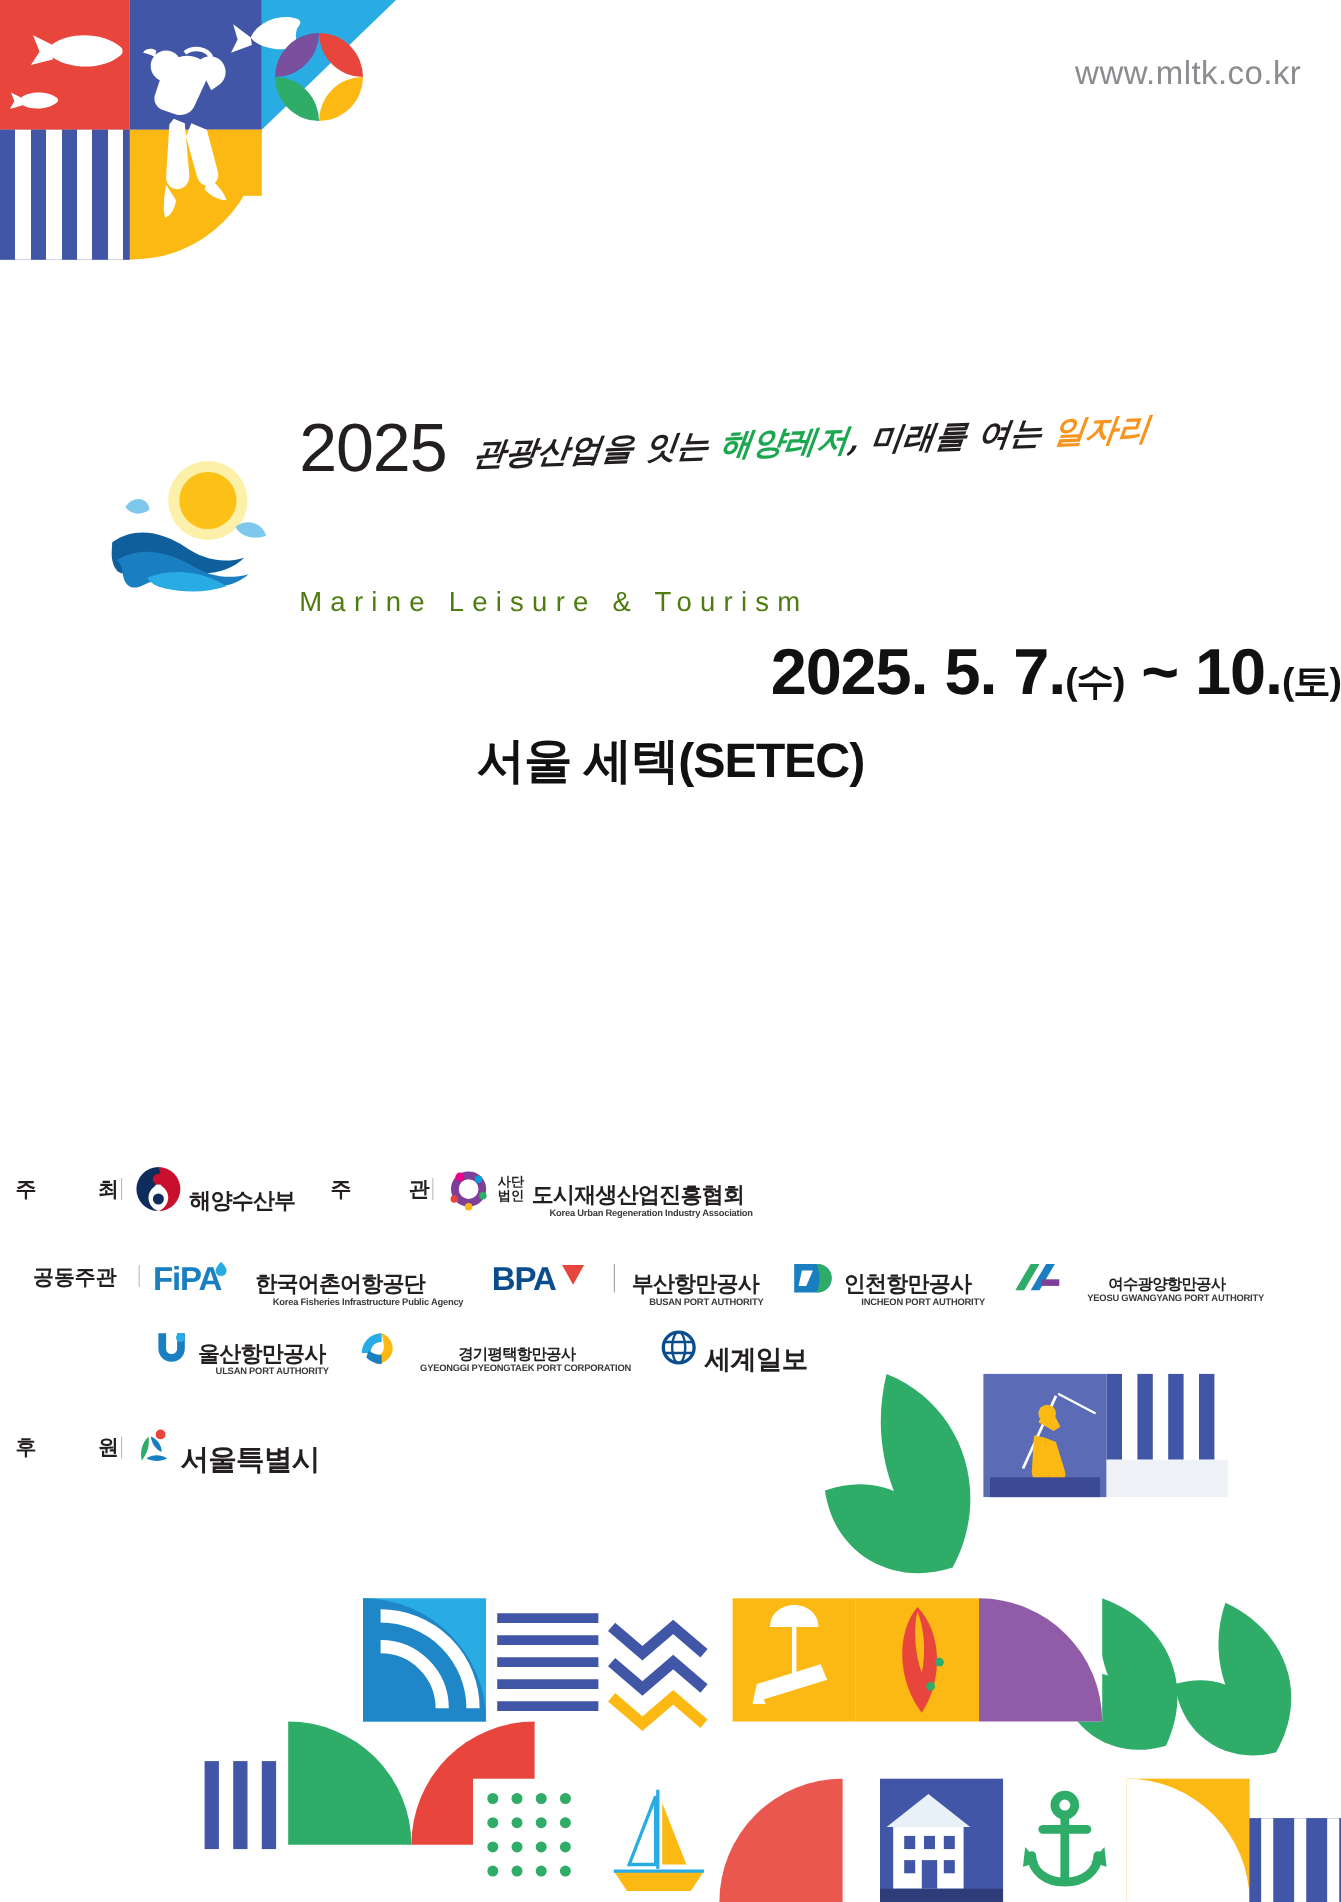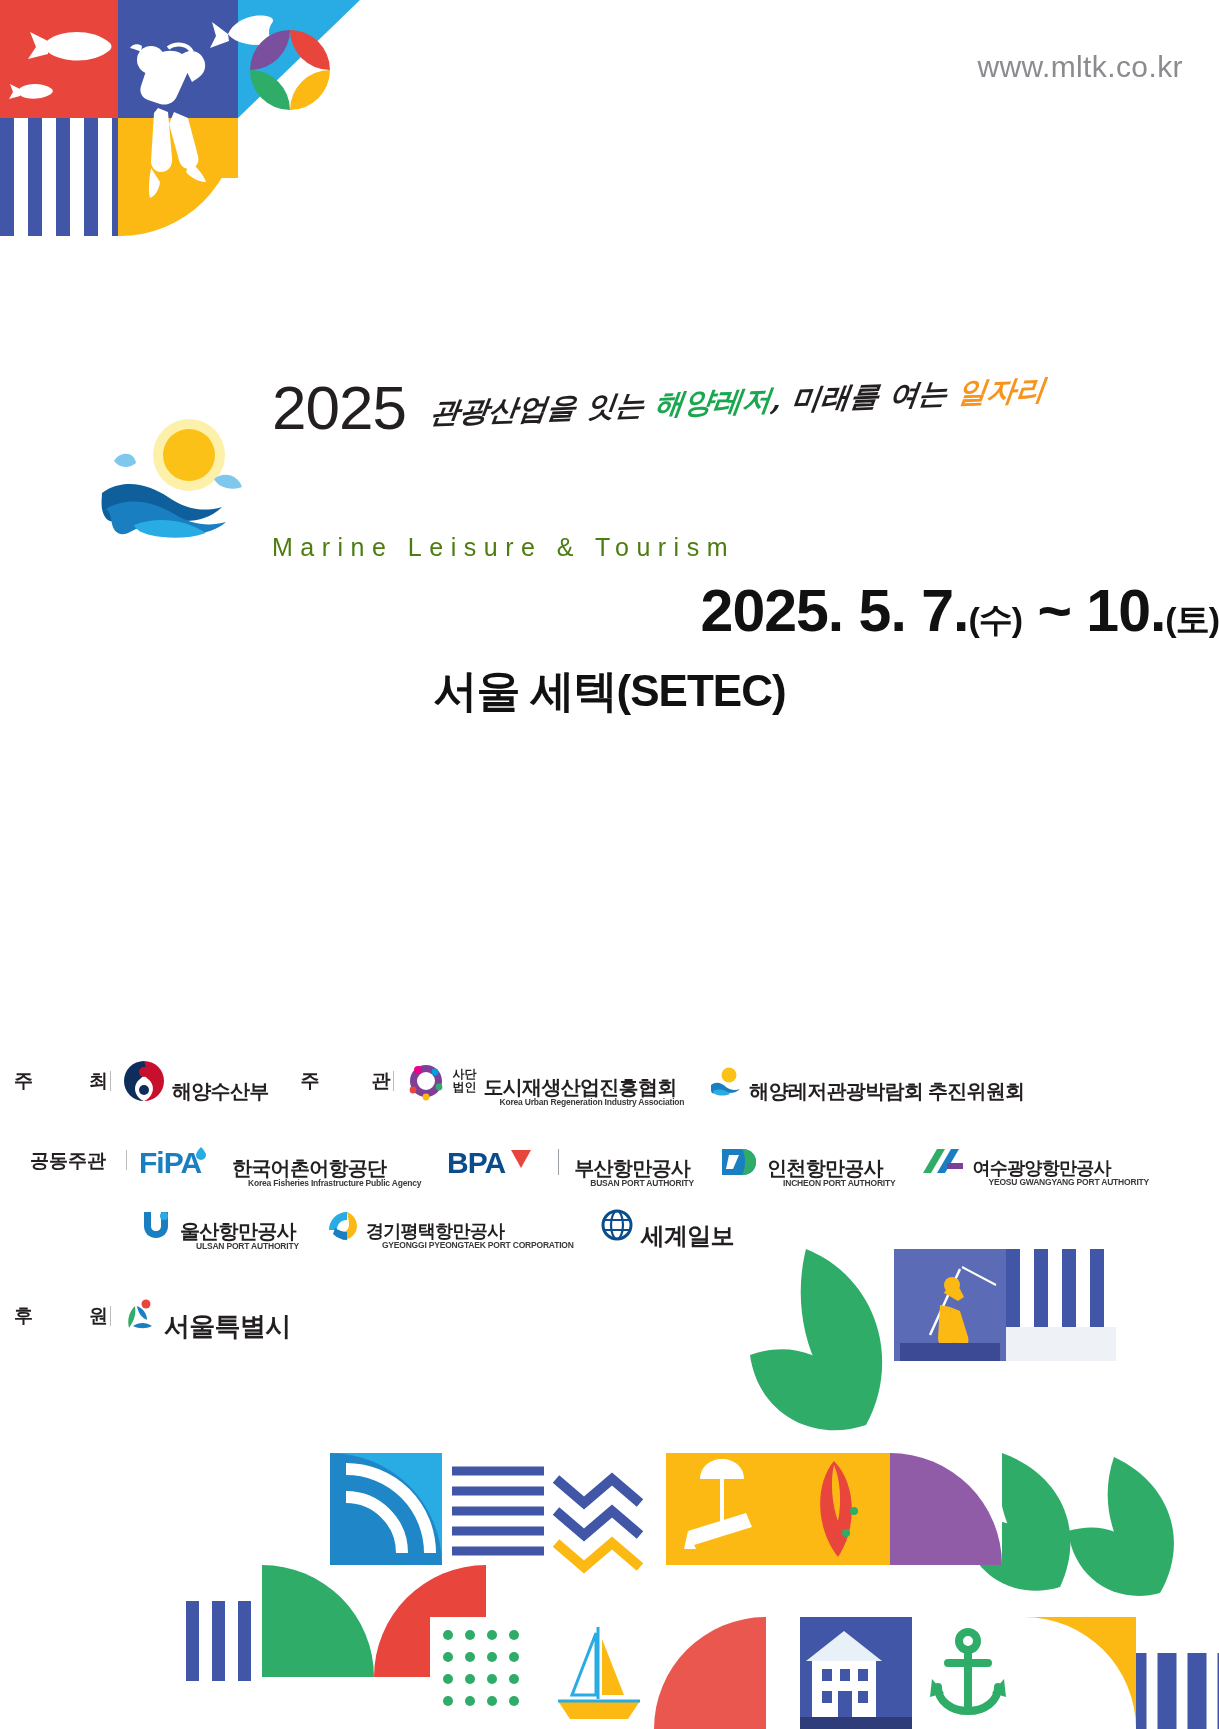--- a/index.html
+++ b/index.html
@@ -98,21 +98,21 @@
     width:108px; min-width:108px; padding-left:14px;
     font-size:19px; font-weight:700; color:#231f20;
     display:flex; justify-content:space-between;
   }
   .cred-label.tight { display:block; text-align:left; padding-left:14px; letter-spacing:0; }
   .cred-bar { width:1px; height:20px; background:#b9bbbe; margin:0 12px 0 2px; }
 
   .logos { display:flex; align-items:center; flex-wrap:wrap; gap:0 26px; }
   .logo-item { display:flex; align-items:center; gap:7px; }
   .logo-name { font-size:20px; font-weight:700; color:#231f20; letter-spacing:-.7px; white-space:nowrap;margin-top:21px; }
-  .logo-name.sm { font-size:18px; }
+  .logo-name.sm { font-size:14px;text-align:center; }
   .logo-sub { font-size:8.5px; font-weight:700; color:#3a3a3a; letter-spacing:-.2px; white-space:nowrap;margin-left:16px; }
   .nm-col { display:flex; flex-direction:column; justify-content:center; line-height:1.12; }
 
   .mark { flex:0 0 auto; }
 
   .vline { width:1px; height:26px; background:#9aa0a6; margin:0 8px; }
 
   
   .mosaic-bottom { position:absolute; left:0; bottom:0; width:1219px; height:480px; z-index:1; }
 
@@ -241,28 +241,20 @@
           <div class="nm-col">
             <span style="font-size:12px;font-weight:700;color:#231f20">사단</span>
             <span style="font-size:12px;font-weight:700;color:#231f20">법인</span>
           </div>
           <div class="nm-col">
             <span class="logo-name">도시재생산업진흥협회</span>
             <span class="logo-sub">Korea Urban Regeneration Industry Association</span>
           </div>
         </div>
 
-        <div class="logo-item" style="gap:5px">
-          <svg class="mark" width="34" height="32" viewBox="0 0 34 32">
-            <circle cx="19" cy="10" r="7.5" fill="#fcc116"></circle>
-            <path d="M1 20c5-4 11-2 15 2 4 3 9 4 14 2-4 4-10 5-15 3-4-2-7-1-10 1-2 1-4 0-4-3z" fill="#1a7fc1"></path>
-            <path d="M3 26c6-3 13-1 17 3-5 2-11 2-15 0-1-1-2-2-2-3z" fill="#29ace3"></path>
-          </svg>
-          <span class="logo-name">해양레저관광박람회 추진위원회</span>
-        </div>
       </div>
     </div>
 
     <div class="cred-row r2" style="margin-top:28px">
       <div class="cred-label tight" style="padding-top:12px">공동주관</div>
       <div class="cred-bar" style="margin-top:14px"></div>
 
       <div style="display:flex;flex-direction:column;gap:10px">
         <div class="logos">
 

